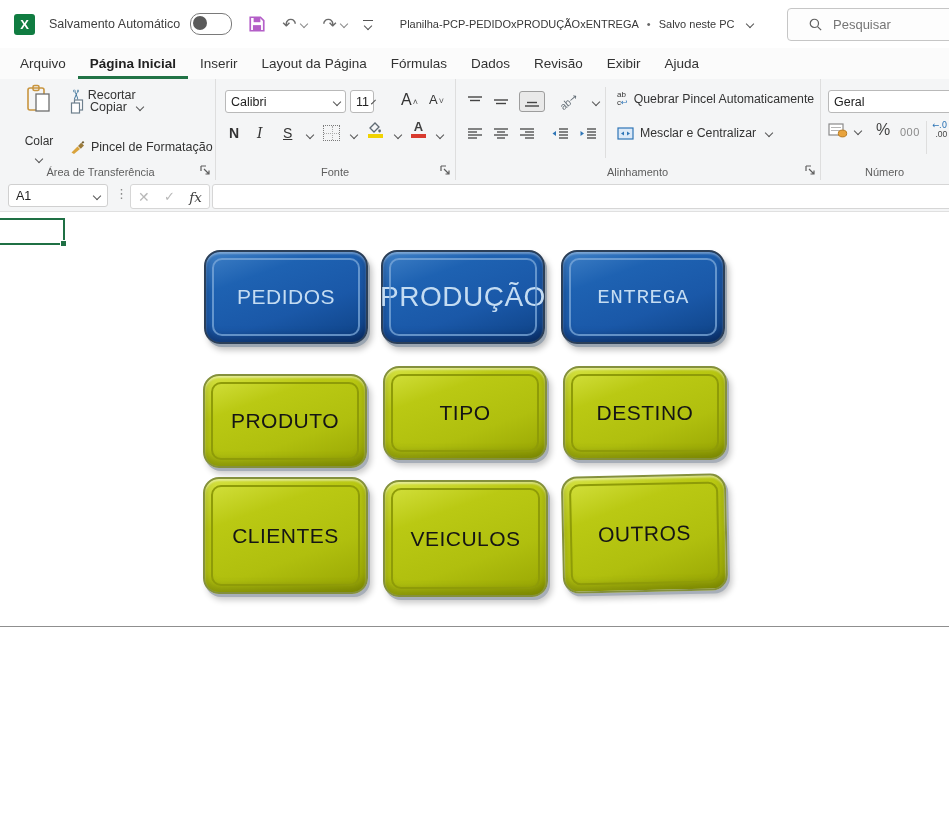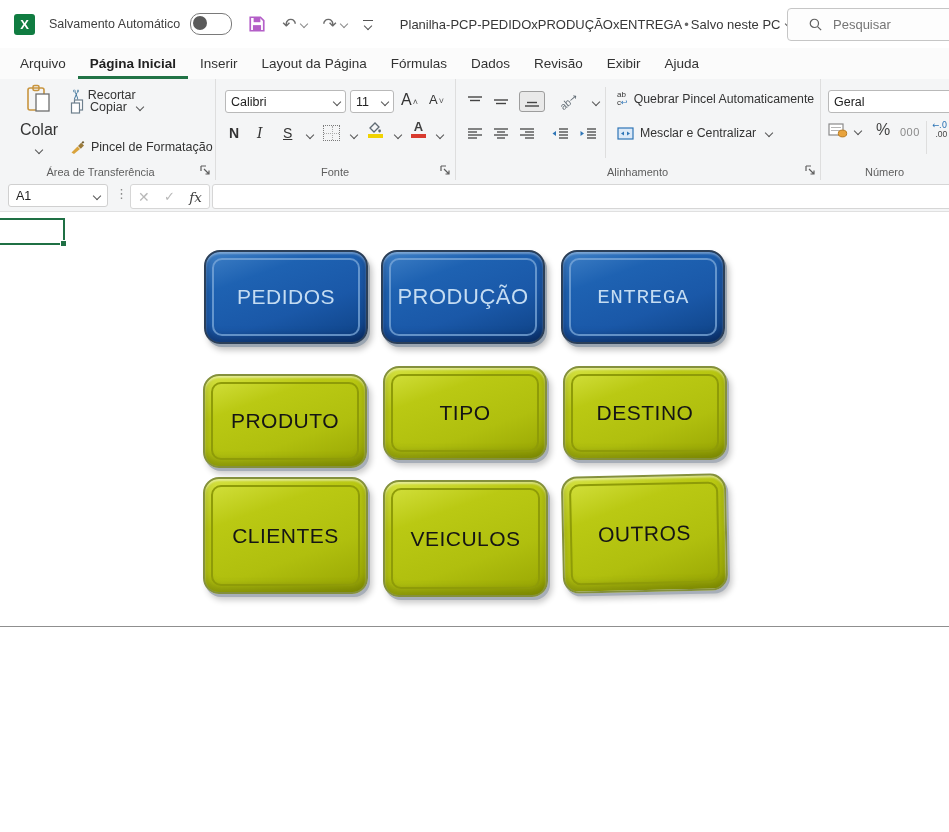--- a/index.html
+++ b/index.html
@@ -12,21 +12,21 @@
            color:#fff;font-weight:bold;font-size:13px;display:flex;align-items:center;justify-content:center;}
   .autosave-lbl{margin-left:14px;font-size:12.5px;color:#404040;}
   .toggle{margin-left:10px;width:40px;height:20px;border:1px solid #7a7a7a;border-radius:10px;background:#fff;position:relative;}
   .toggle .knob{position:absolute;left:2px;top:2px;width:14px;height:14px;border-radius:50%;background:#5a5a5a;}
   .tb-ico{margin-left:16px;display:flex;align-items:center;}
   .arrow-glyph{font-family:"DejaVu Sans",sans-serif;font-size:17px;color:#6b6b6b;line-height:1;}
   .chev{display:inline-block;width:5px;height:5px;border-right:1.3px solid #8a8a8a;border-bottom:1.3px solid #8a8a8a;transform:rotate(45deg);margin-left:4px;vertical-align:middle;}
   .chev.dark{border-color:#555;}
   .qat-ico{margin-left:16px;width:11px;display:flex;flex-direction:column;align-items:center;}
   .qat-ico .bar{width:10px;border-top:1.5px solid #555;margin-bottom:2px;}
-  .doc-title{margin-left:26px;font-size:13px;color:#383838;white-space:nowrap;display:flex;align-items:center;gap:2px;}
+  .doc-title{margin-left:26px;font-size:11px;color:#383838;white-space:nowrap;display:flex;align-items:center;gap:8px;}
   .searchbox{position:absolute;left:787px;top:8px;width:175px;height:31px;border:1px solid #c6c6c6;border-radius:4px;
              background:#fdfdfd;display:flex;align-items:center;}
   .searchbox input{border:none;outline:none;background:transparent;font-size:13px;color:#666;width:110px;
                    font-family:"Liberation Sans",sans-serif;}
 
   
   .tabrow{position:absolute;top:48px;left:0;right:0;height:31px;background:#fbfbfb;display:flex;align-items:stretch;padding-left:8px;}
   .tab{font-size:13.5px;color:#333;padding:0 12px;display:flex;align-items:center;cursor:default;}
   .tab.active{font-weight:bold;color:#222;border-bottom:3px solid #217346;padding-top:3px;}
 
@@ -34,21 +34,21 @@
   .ribbon{position:absolute;top:79px;left:0;right:0;height:101px;background:#f4f5f6;border-bottom:1px solid #d8d8d8;}
   .group{position:absolute;top:0;bottom:0;border-right:1px solid #dedede;}
   .glabel{position:absolute;bottom:2px;left:0;right:0;text-align:center;font-size:11px;color:#5d5d5d;}
   .launcher{position:absolute;right:4px;bottom:4px;}
   .g-clip{left:0;width:215px;}
   .g-font{left:215px;width:240px;}
   .g-align{left:455px;width:365px;}
   .g-num{left:820px;width:129px;border-right:none;}
 
   .paste{position:absolute;left:16px;top:5px;width:46px;text-align:center;}
-  .paste-lbl{font-size:16px;color:#333;margin-top:1px;}
+  .paste-lbl{font-size:12px;color:#333;margin-top:14px;}
   .clip-item{position:absolute;left:70px;display:flex;align-items:center;gap:6px;font-size:12.5px;color:#333;white-space:nowrap;}
 
   .combo{position:absolute;border:1px solid #b9b9b9;border-radius:3px;background:#fff;display:flex;align-items:center;
          font-size:12.5px;color:#222;padding:0 5px;height:23px;box-sizing:border-box;}
   .combo .cv{flex:1;}
   .fbtn{position:absolute;font-size:14px;color:#333;display:flex;align-items:baseline;}
   .ribicon{position:absolute;display:flex;align-items:center;gap:3px;}
   .underbar{display:block;height:4px;width:15px;margin-top:0px;}
   .selbox{border:1px solid #9d9d9d;border-radius:3px;background:#e9e9e9;}
 
@@ -203,21 +203,21 @@
           <path d="M4 4 l5 5 M9 5.5 v3.5 h-3.5" stroke="#5d5d5d" stroke-width="1.2" fill="none"></path>
         </svg>
       </span>
     </div>
 
     <div class="group g-font">
       <div class="combo" style="left:10px;top:11px;width:121px;">
         <span class="cv">Calibri</span>
         <span class="chev dark"></span>
       </div>
-      <div class="combo" style="left:135px;top:11px;width:44px;">
+      <div class="combo" style="left:135px;top:11px;width:24px;">
         <span class="cv">11</span>
         <span class="chev dark"></span>
       </div>
       <div class="fbtn" style="left:186px;top:12px;">
         <span style="font-size:16px;">A</span>
           <span style="font-size:9px;color:#555;margin-left:1px;">˄</span>
       </div>
       <div class="fbtn" style="left:214px;top:13px;">
         <span style="font-size:13px;">A</span>
           <span style="font-size:9px;color:#555;margin-left:1px;">˅</span>
@@ -409,21 +409,21 @@
   </div>
 
   <div class="sheet">
     <div class="selcell">
       <span class="handle"></span>
     </div>
 
     <div class="btn blue" style="left:204px;top:38px;width:160px;height:90px;">
       <span>PEDIDOS</span>
     </div>
-    <div class="btn blue" style="left:381px;top:38px;width:160px;height:90px;font-size:22px;">
+    <div class="btn blue" style="left:381px;top:38px;width:160px;height:90px;font-size:28px;">
       <span>PRODUÇÃO</span>
     </div>
     <div class="btn blue" style="left:561px;top:38px;width:160px;height:90px;font-family:Liberation Mono, monospace;">
       <span>ENTREGA</span>
     </div>
 
     <div class="btn green" style="left:203px;top:162px;width:160px;height:90px;">
       <span>PRODUTO</span>
     </div>
     <div class="btn green" style="left:383px;top:154px;width:160px;height:90px;">

